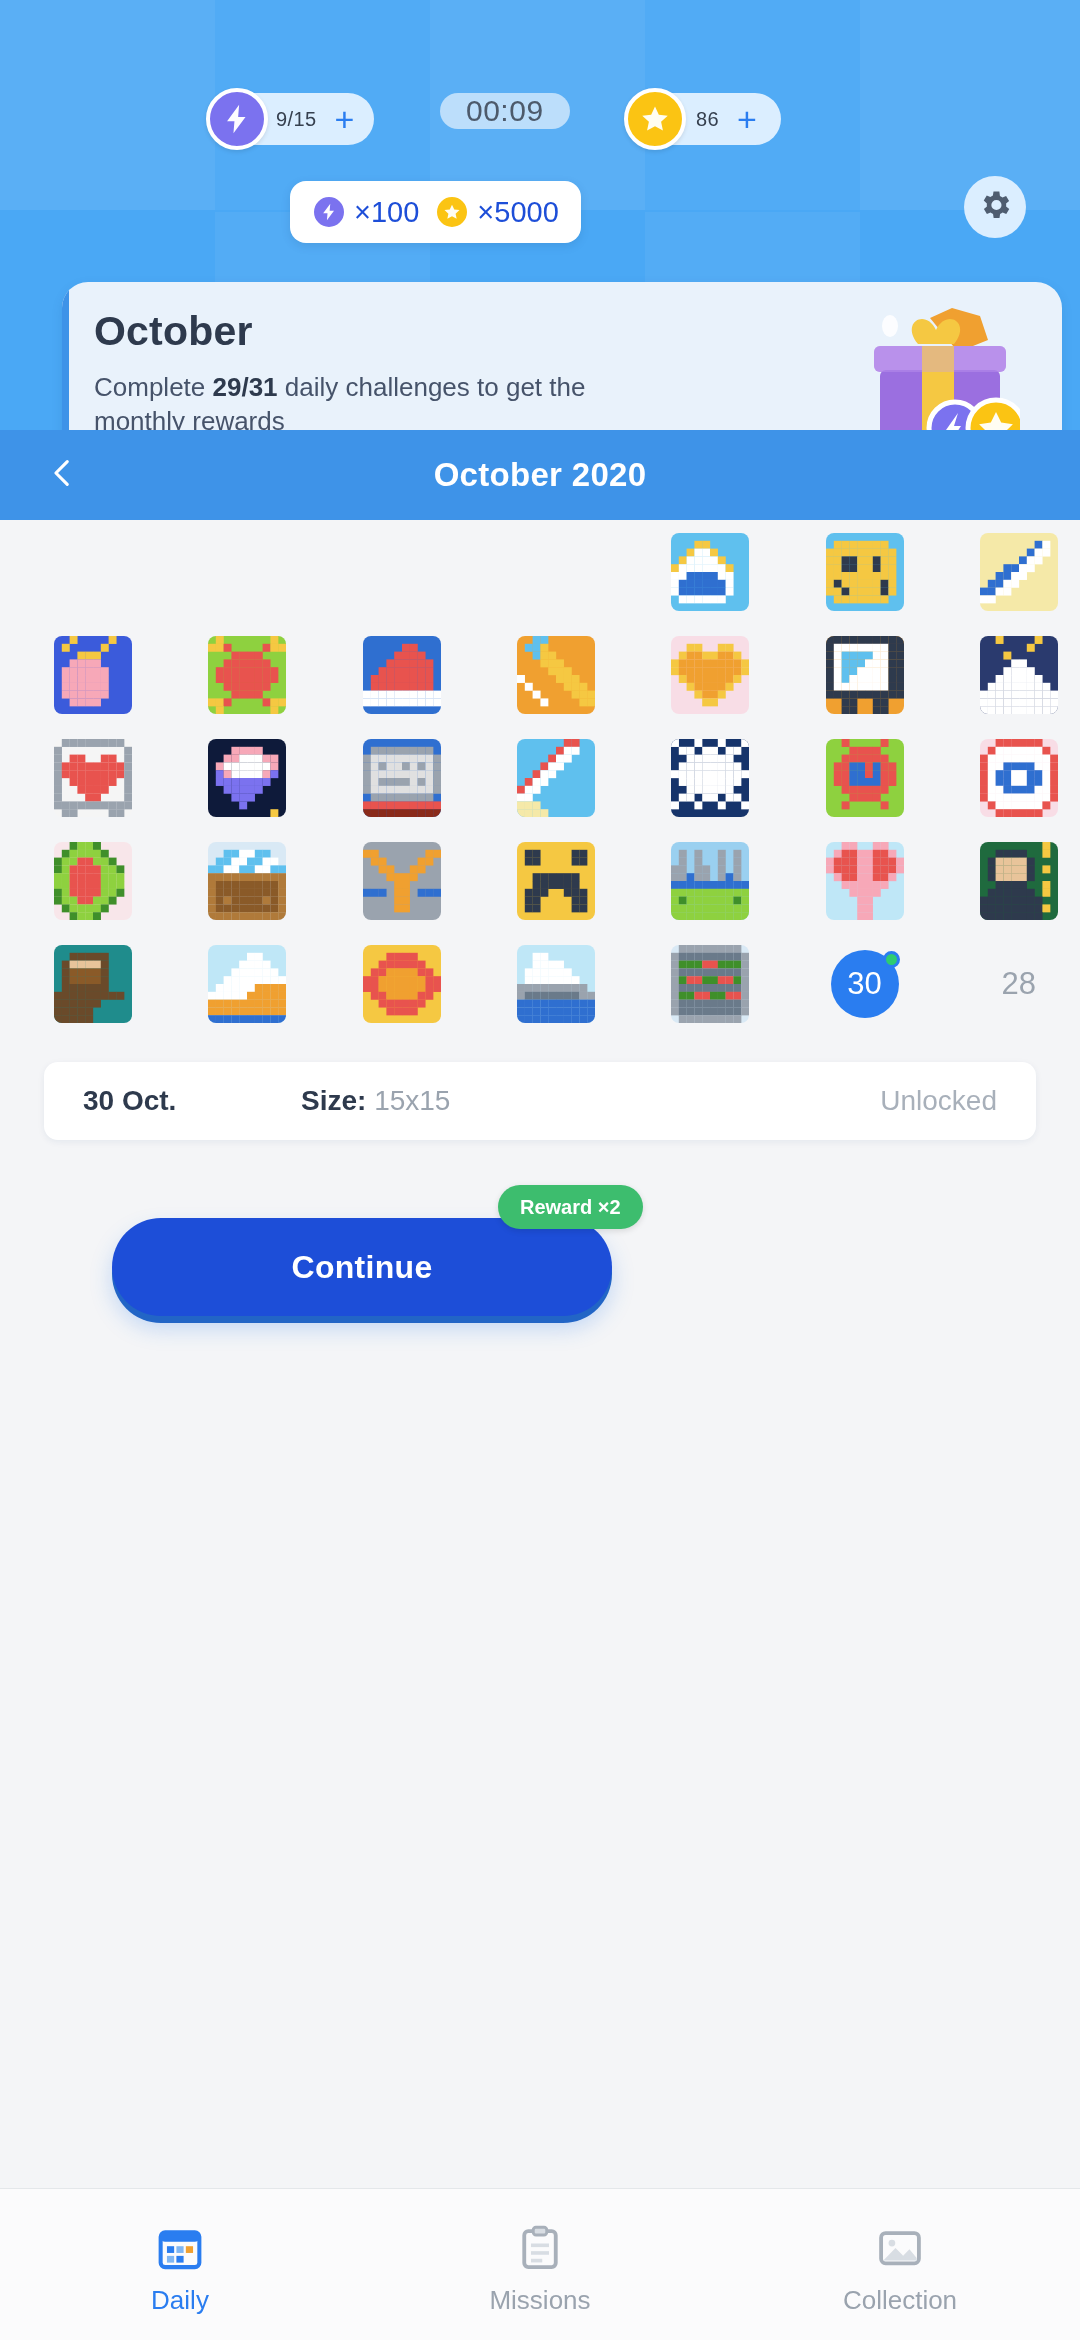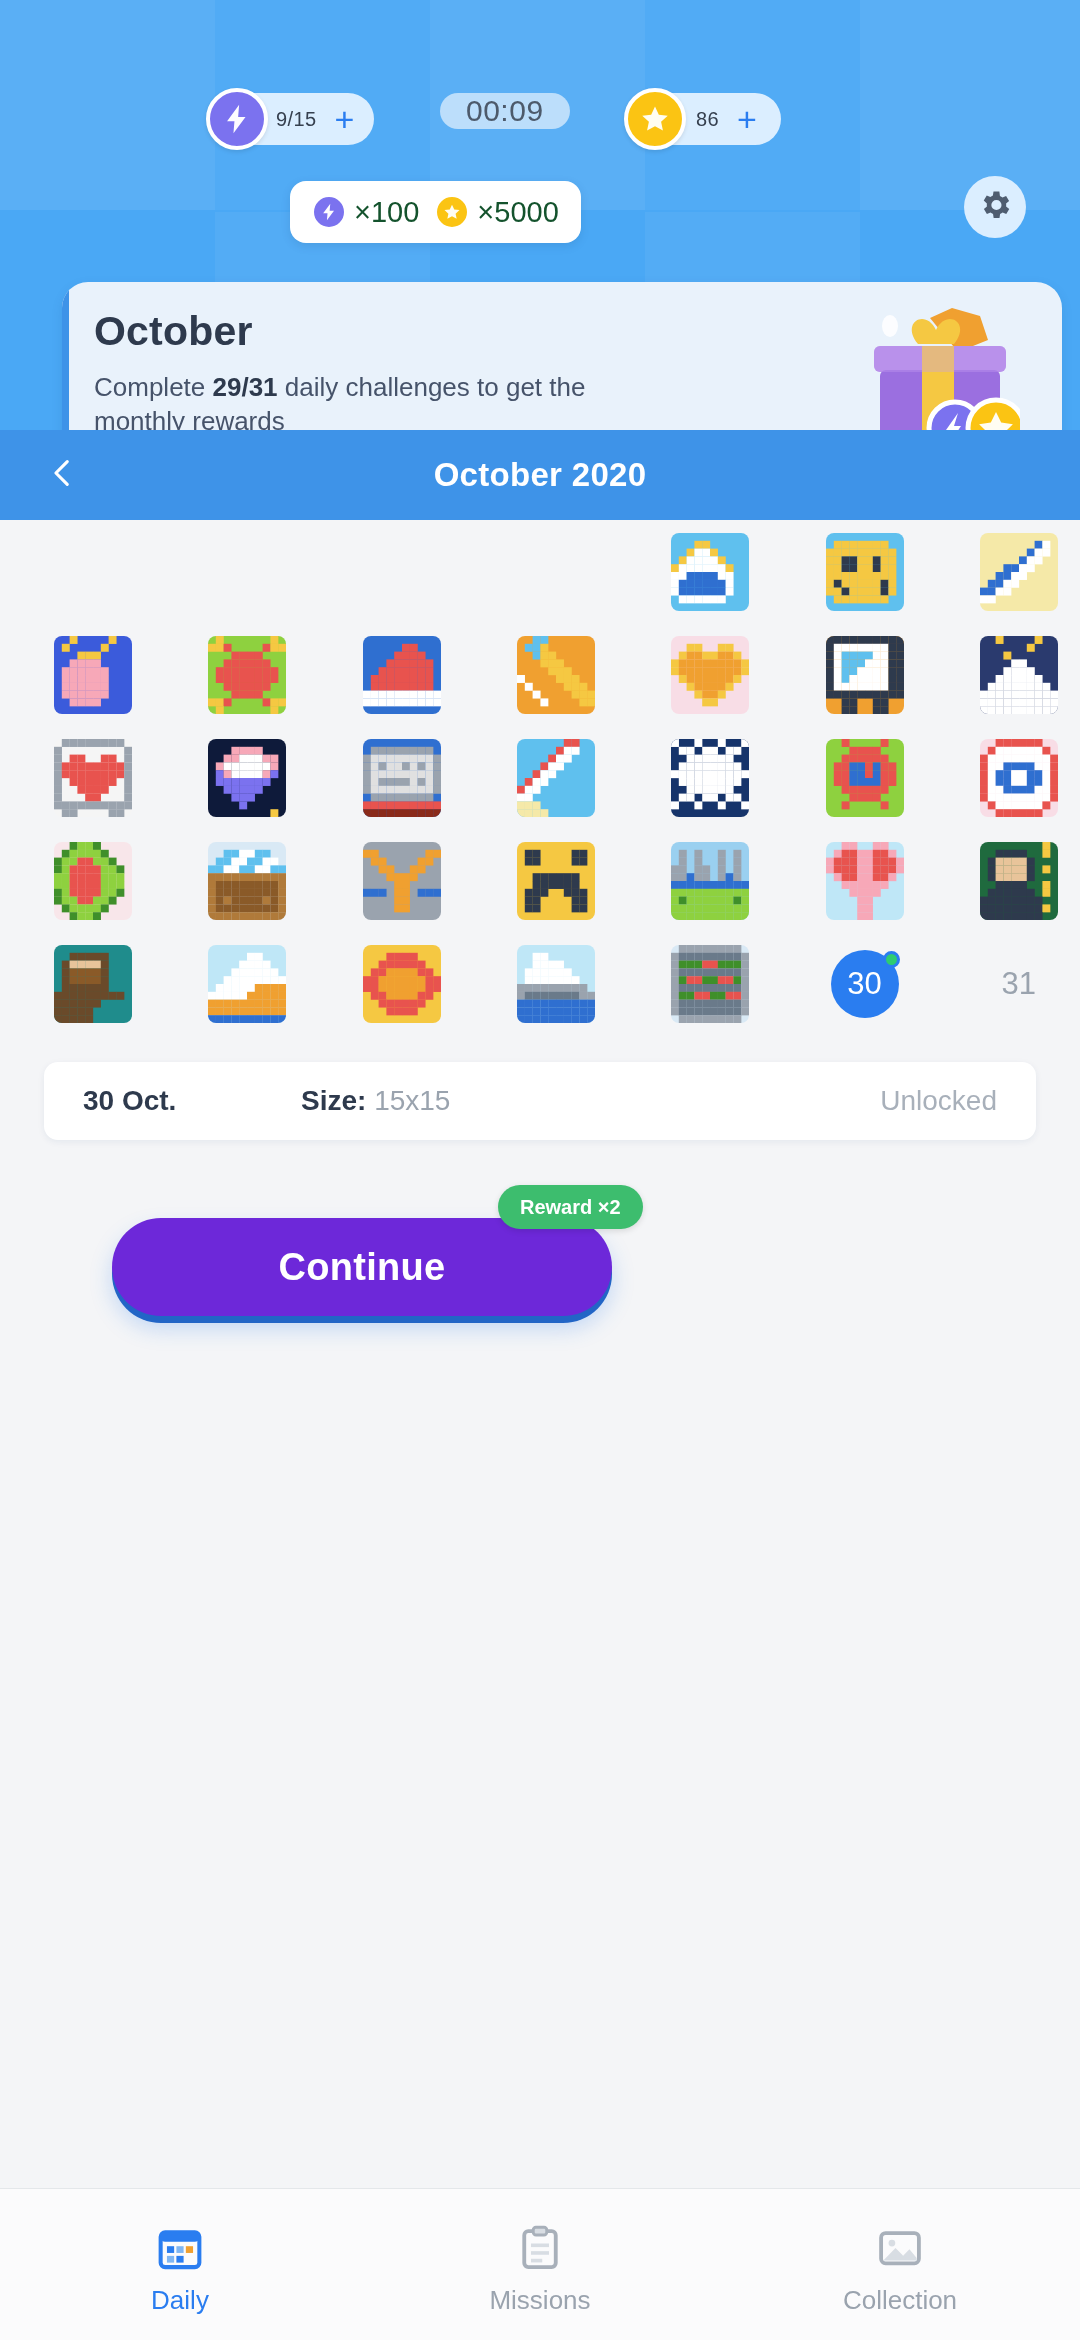--- a/index.html
+++ b/index.html
@@ -116,21 +116,21 @@
   }
   .reward-item { display:flex; align-items:center; gap:8px; }
   .reward-icon {
     width:34px; height:34px; border-radius:50%;
     border:2px solid #fff;
     display:flex; align-items:center; justify-content:center;
   }
   .reward-icon.e { background:#7b72ef; }
   .reward-icon.s { background:#fbc413; }
   .reward-icon svg { width:20px; height:20px; }
-  .reward-text { font-size:29px; font-weight:400; color:#14532d; }
+  .reward-text { font-size:29px; font-weight:400; color:#1d4ed8; }
 
   
   .gift { position:absolute; right:42px; top:18px; width:190px; height:180px; }
 
   
   .monthnav {
     position:absolute; left:0; top:430px; width:1080px; height:90px;
     background:#3e93e8;
     display:flex; align-items:center; justify-content:center;
   }
@@ -180,24 +180,24 @@
   }
   .infobar .ib-date  { position:absolute; left:39px; font-size:28px; font-weight:700; color:#2e3a4d; }
   .infobar .ib-size  { position:absolute; left:257px; font-size:28px; font-weight:700; color:#2e3a4d; }
   .infobar .ib-size span { font-weight:400; color:#9aa3ae; }
   .infobar .ib-state { position:absolute; right:39px; font-size:28px; color:#a8b0ba; font-weight:400; }
 
   
   .continue-wrap { position:absolute; left:112px; top:1218px; width:500px; height:98px; }
   .continue-btn {
     position:absolute; left:0; top:0; width:500px; height:98px;
-    border-radius:49px; background:#6d28d9;
+    border-radius:49px; background:#1d4ed8;
     box-shadow:0 7px 0 #2265c6, 0 12px 22px rgba(42,125,240,0.26);
     display:flex; align-items:center; justify-content:center;
-    font-size:38px; font-weight:700; color:#ffffff; letter-spacing:0.3px;
+    font-size:32px; font-weight:700; color:#ffffff; letter-spacing:0.3px;
   }
   .reward-badge {
     position:absolute; left:386px; top:-33px;
     height:44px; border-radius:22px; background:#3dbd6e;
     display:flex; align-items:center; justify-content:center;
     padding:0 22px; font-size:20px; font-weight:700; color:#ffffff;
     white-space:nowrap; z-index:4;
     box-shadow:0 2px 6px rgba(0,0,0,0.12);
   }
 
@@ -2167,21 +2167,21 @@
           <rect x="5" y="9" width="1.02" height="1.02" fill="#9aa3ae"></rect>
           <rect x="6" y="9" width="1.02" height="1.02" fill="#9aa3ae"></rect>
           <rect x="7" y="9" width="1.02" height="1.02" fill="#9aa3ae"></rect>
           <rect x="8" y="9" width="1.02" height="1.02" fill="#9aa3ae"></rect>
         </svg>
       </div>
       <div class="cal-cell">
         <div class="day-circle">30<span class="dot"></span></div>
       </div>
       <div class="cal-cell">
-        <div class="day-plain">31</div>
+        <div class="day-plain">28</div>
       </div>
     </div>
   </div>
 
 <div class="infobar">
   <span class="ib-date">30 Oct.</span>
   <span class="ib-size"><span style="font-weight:700;color:#2e3a4d;">Size: </span><span>15x15</span></span>
   <span class="ib-state">Unlocked</span>
 </div>
 

